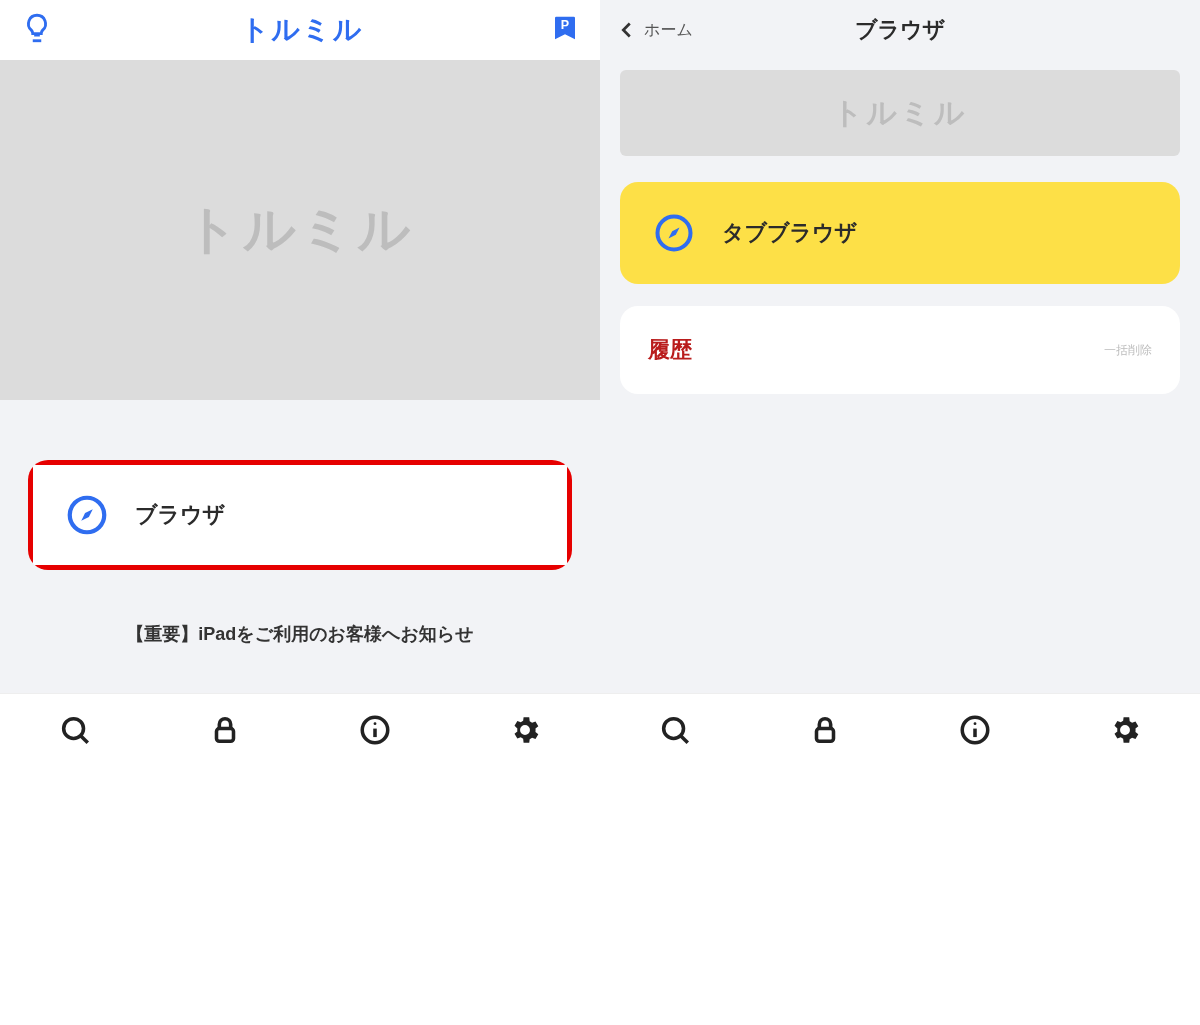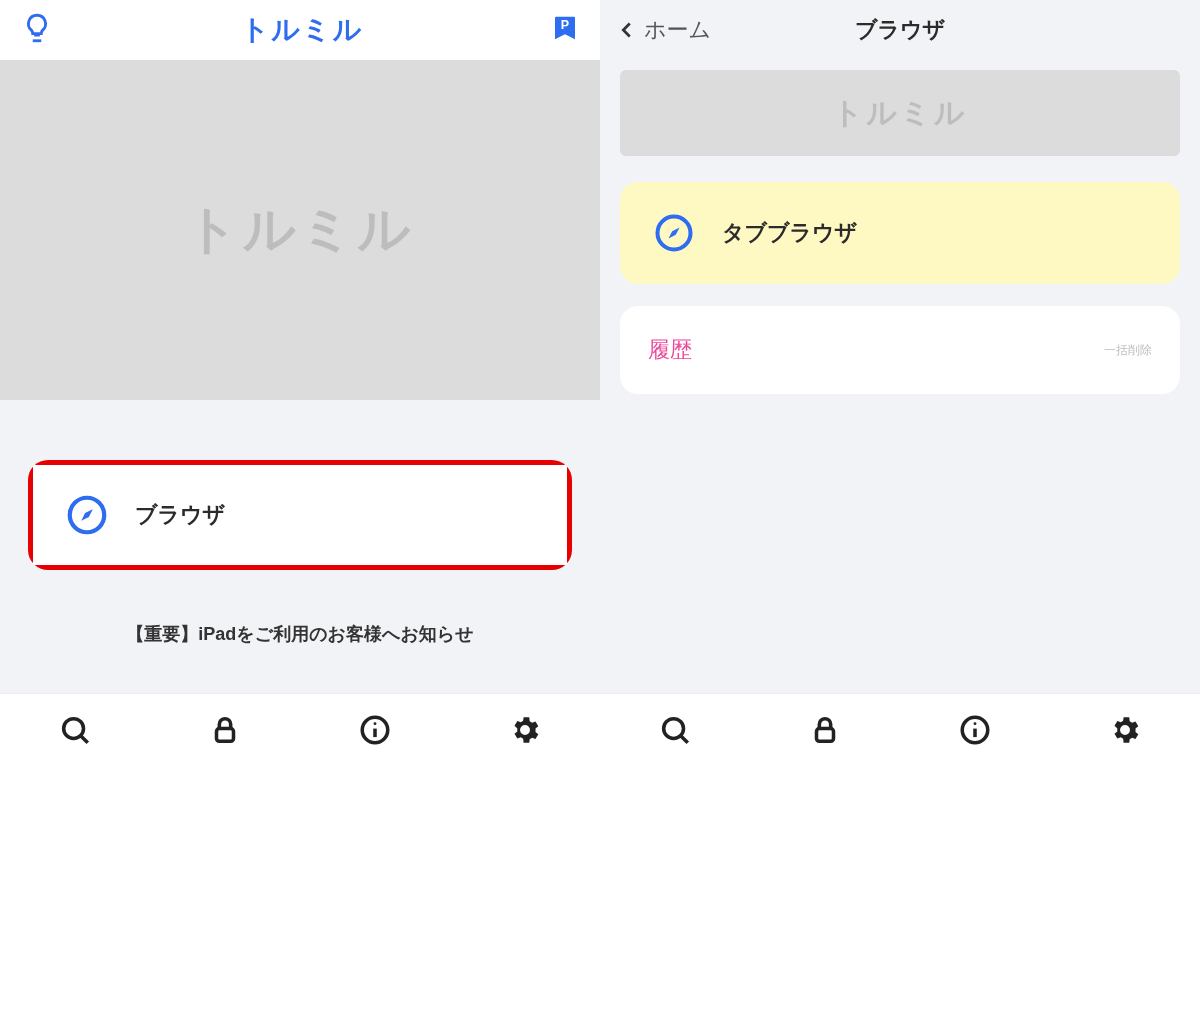--- a/index.html
+++ b/index.html
@@ -104,21 +104,21 @@
     background: #f2f3f6;
     display: flex;
     align-items: center;
     padding: 0 16px;
     position: relative;
   }
   .back-wrap {
     display: flex;
     align-items: center;
     color: #555;
-    font-size: 22px;
+    font-size: 16px;
     font-weight: 500;
   }
   .nav-title {
     position: absolute;
     left: 0;
     right: 0;
     text-align: center;
     font-size: 22px;
     font-weight: 600;
     color: #2b2b2b;
@@ -135,21 +135,21 @@
   }
   .small-banner-logo {
     font-size: 30px;
     font-weight: 900;
     color: #bdbdbd;
     letter-spacing: 3px;
     font-family: "Hiragino Maru Gothic ProN", sans-serif;
   }
   .right-card {
     margin: 26px 20px 0 20px;
-    background: #fef9c3;
+    background: #fde047;
     border-radius: 18px;
     overflow: hidden;
   }
   .right-item {
     height: 102px;
     display: flex;
     align-items: center;
     padding: 0 30px;
   }
   .right-item.highlight {
@@ -160,22 +160,22 @@
     background: #fff;
     border-radius: 18px;
     height: 88px;
     display: flex;
     align-items: center;
     justify-content: space-between;
     padding: 0 28px;
   }
   .history-label {
     font-size: 22px;
-    font-weight: 400;
-    color: #ec4899;
+    font-weight: 700;
+    color: #b91c1c;
   }
   .history-action {
     font-size: 12px;
     color: #bdbdbd;
   }
 </style>
 </head>
 <body>
 
 <div class="screen">

